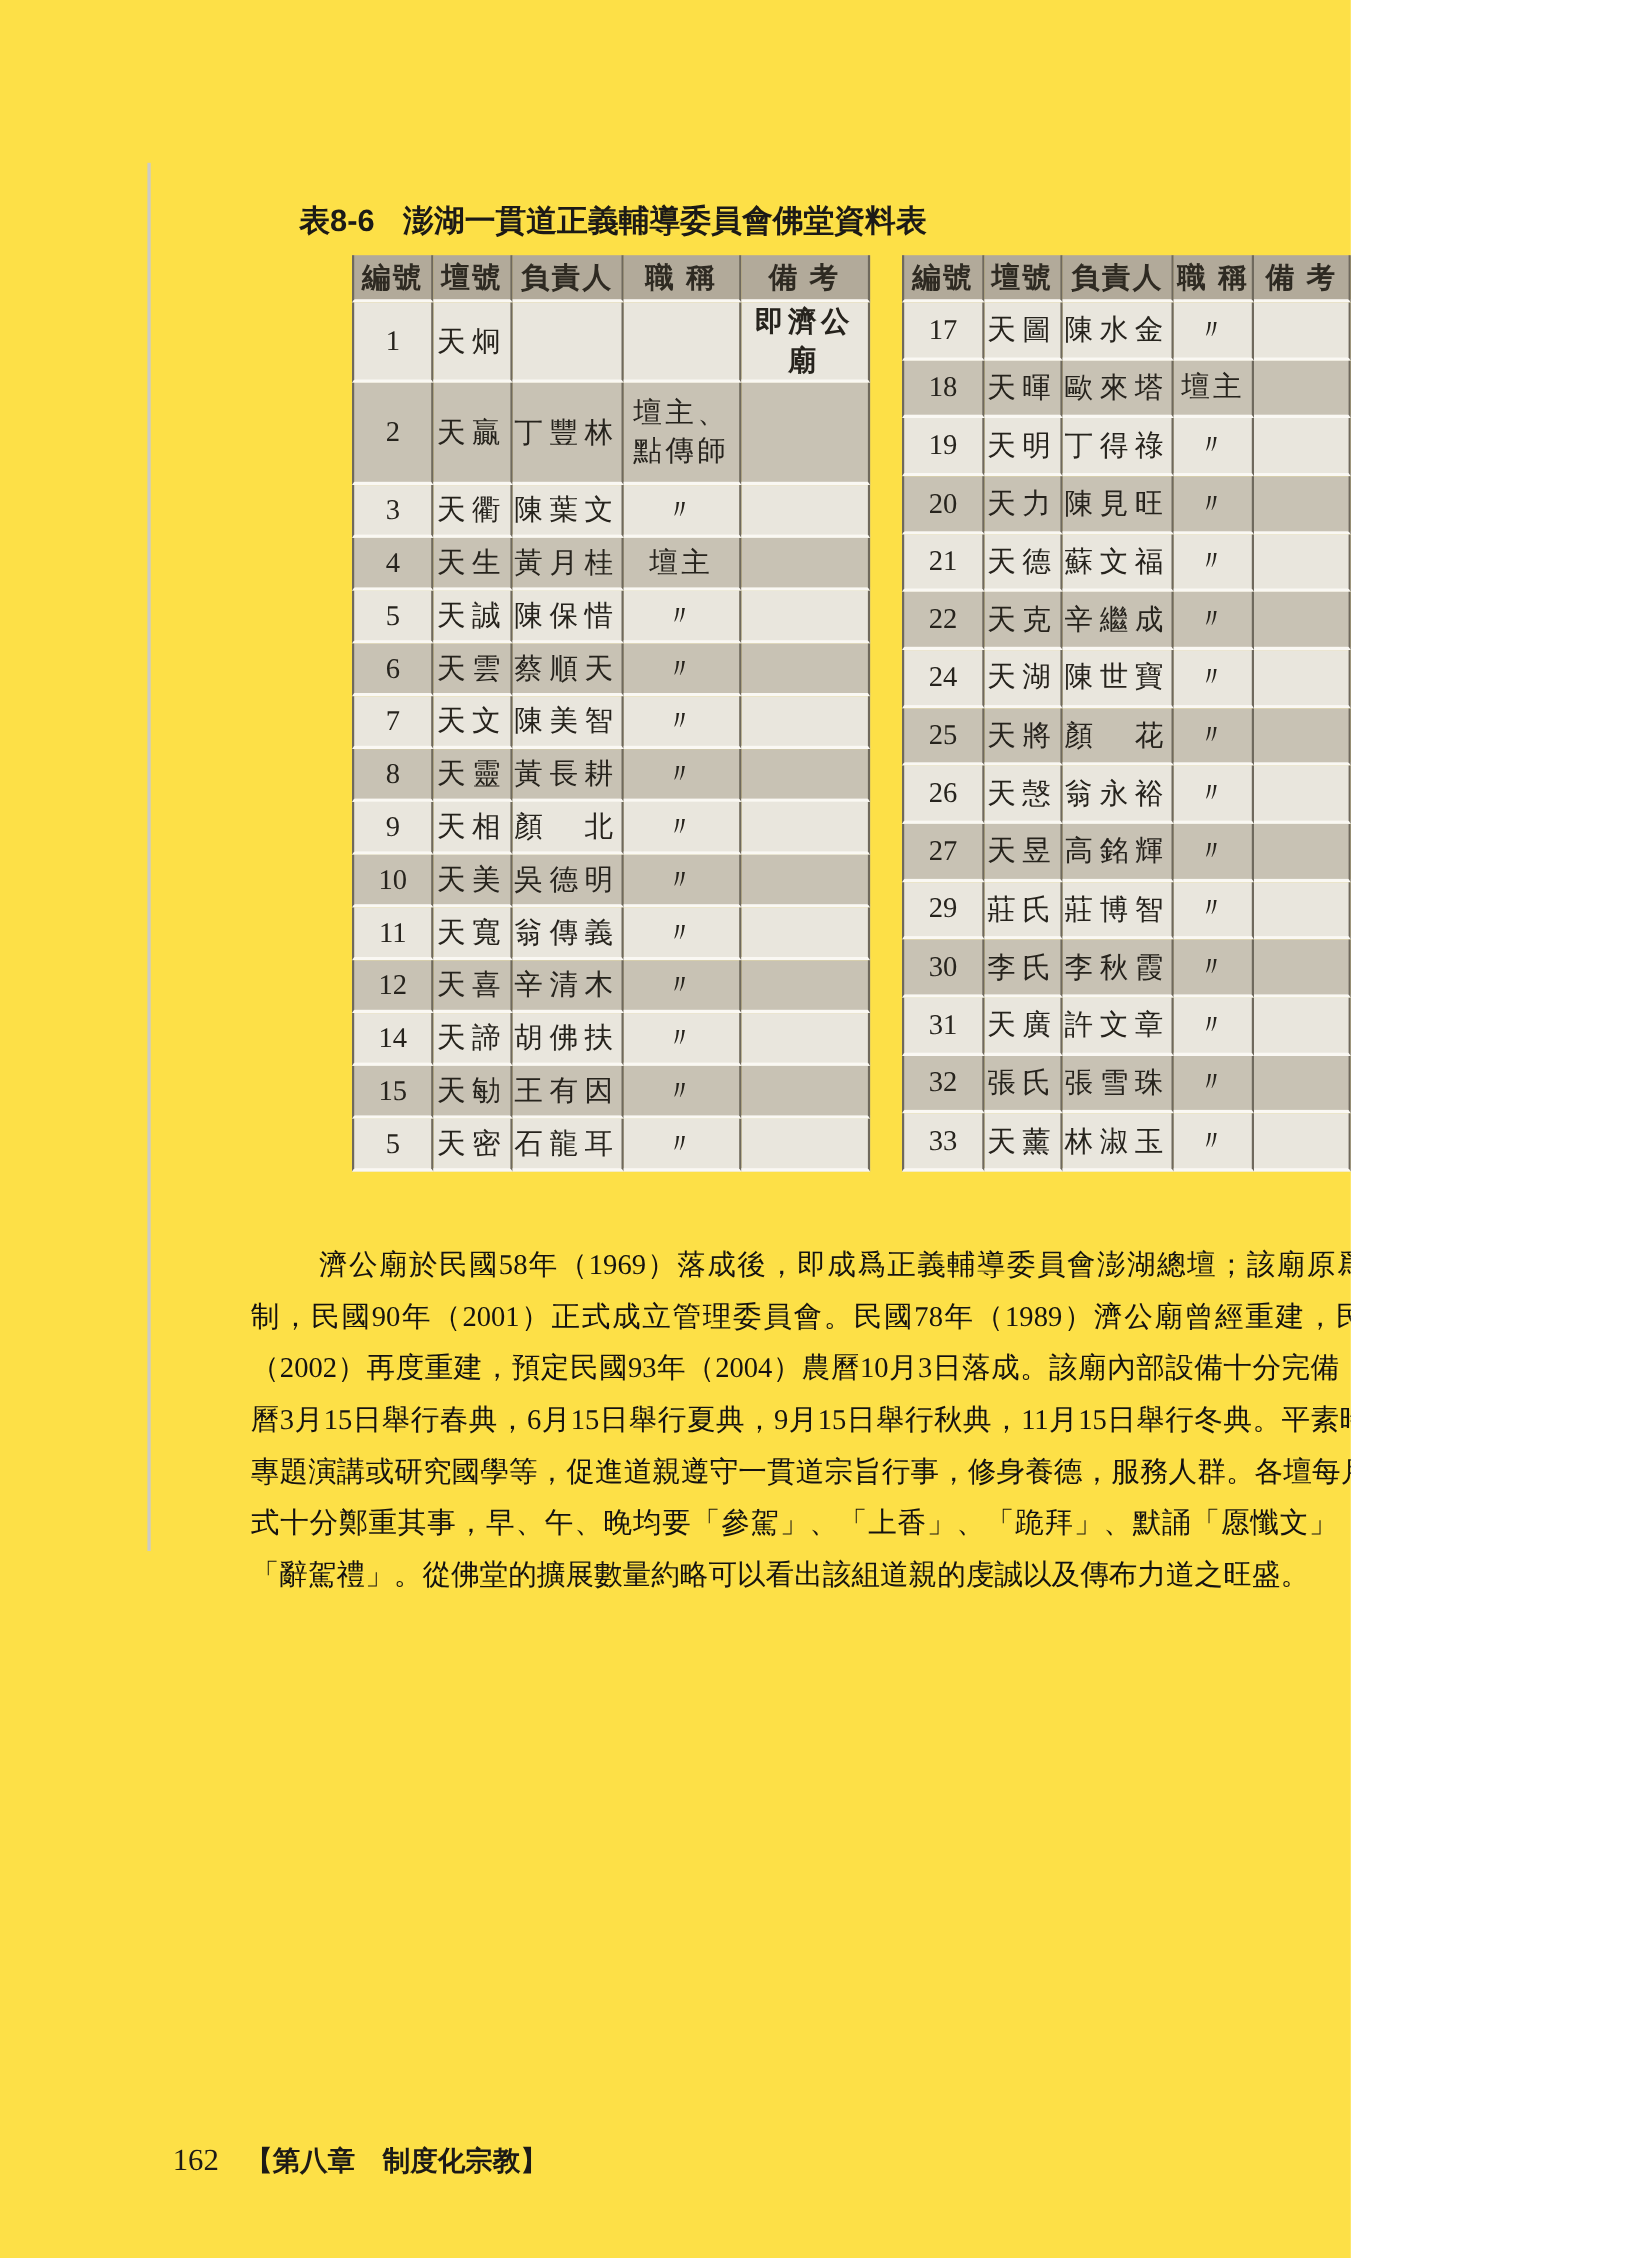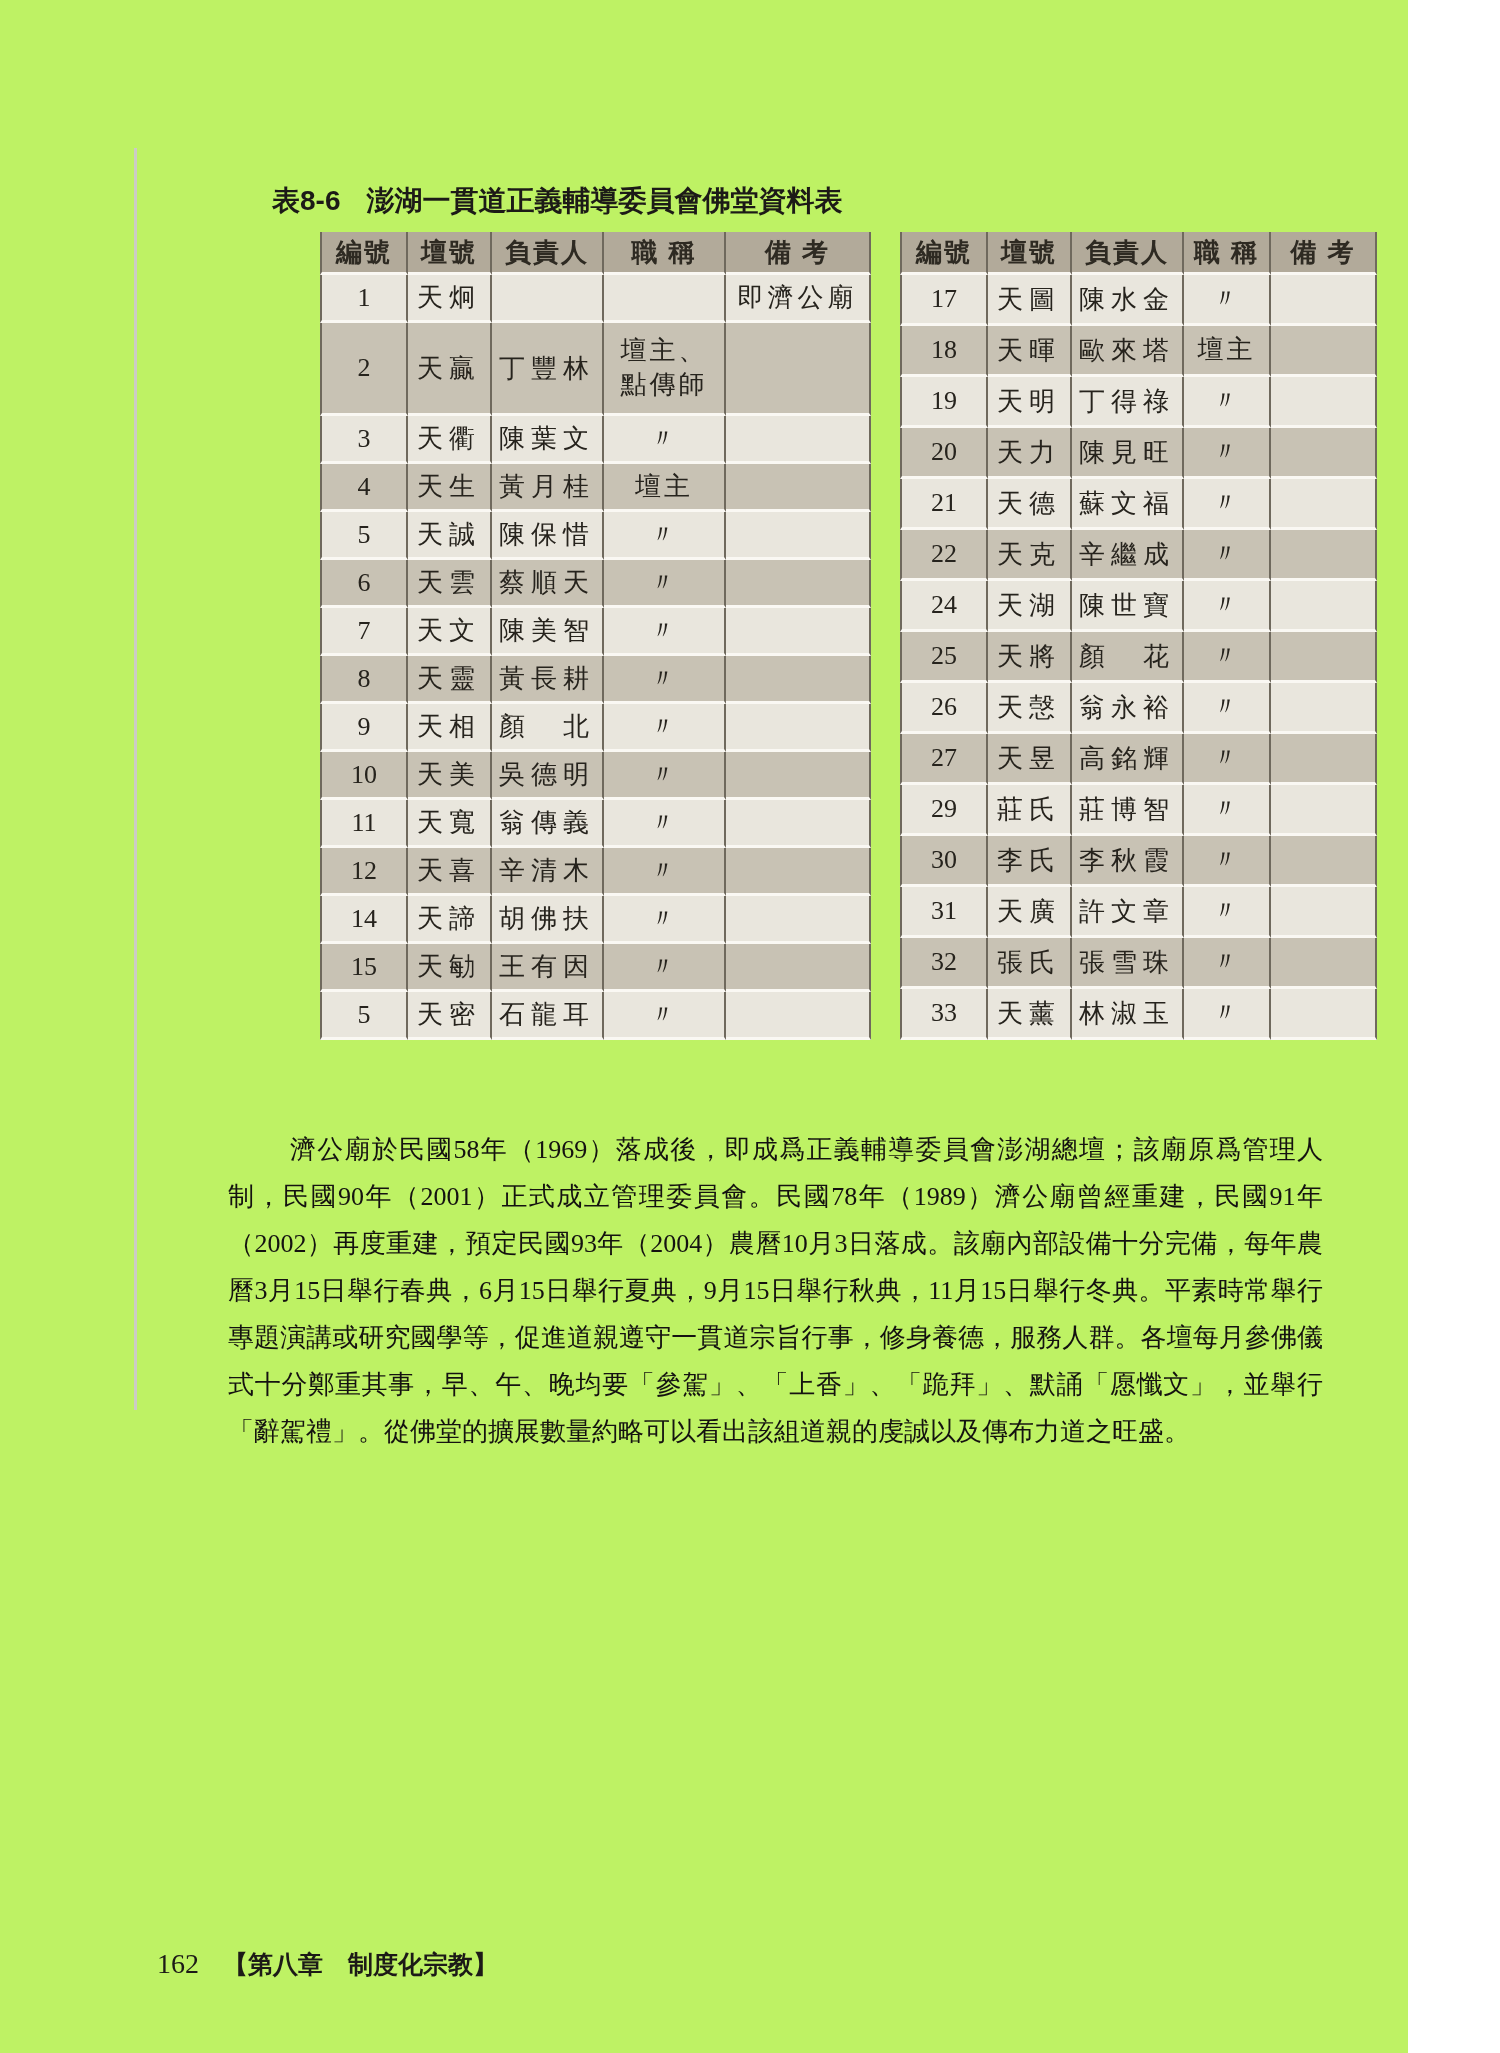--- a/index.html
+++ b/index.html
@@ -1,17 +1,17 @@
 <!DOCTYPE html>
 <html><head>
 <meta charset="utf-8">
 <style>
   html,body { margin:0; padding:0; background:#ffffff; }
   .page {
-    position:relative; width:1408px; height:2053px; background:#bef264;
+    position:relative; width:1228px; height:2053px; background:#fde047;
     font-family:"Liberation Serif", serif; overflow:hidden;
   }
   .margin-rule {
     position:absolute; left:134px; top:148px; width:3px; height:1262px;
     background:#cccbc6;
   }
   .caption {
     position:absolute; left:272px; top:182px;
     font-family:"Liberation Sans", sans-serif; font-weight:bold;
     font-size:28px; color:#1c1a17; white-space:nowrap;
@@ -32,21 +32,21 @@
     font-family:"Liberation Sans", sans-serif; font-weight:600;
     font-size:26px; color:#2e2a22; letter-spacing:2px;
   }
   table.datatable td { height:45px; font-size:26px; color:#26231d; }
   table.datatable tr.tall td { height:90px; }
   table.datatable tbody tr:nth-child(odd)  { background:#e9e6dd; }
   table.datatable tbody tr:nth-child(even) { background:#c8c2b4; }
   td.col-no { font-size:28px; letter-spacing:0; }
   td.col-altar, td.col-person { letter-spacing:6px; }
   td.col-title { font-size:25px; letter-spacing:3px; white-space:pre-line; line-height:34px; }
-  td.col-remark { font-size:26px; letter-spacing:4px; }
+  td.col-remark { font-size:26px; letter-spacing:4px;font-weight:bold; }
   .body-par {
     position:absolute; left:228px; top:1100px; width:1095px;
     font-size:26px; line-height:47px; color:#141210;
     text-align:justify; text-indent:62px;
     font-family:"Liberation Serif", serif;
   }
   .footer {
     position:absolute; left:157px; top:1948px; white-space:nowrap;
     color:#1c1a17;
   }

